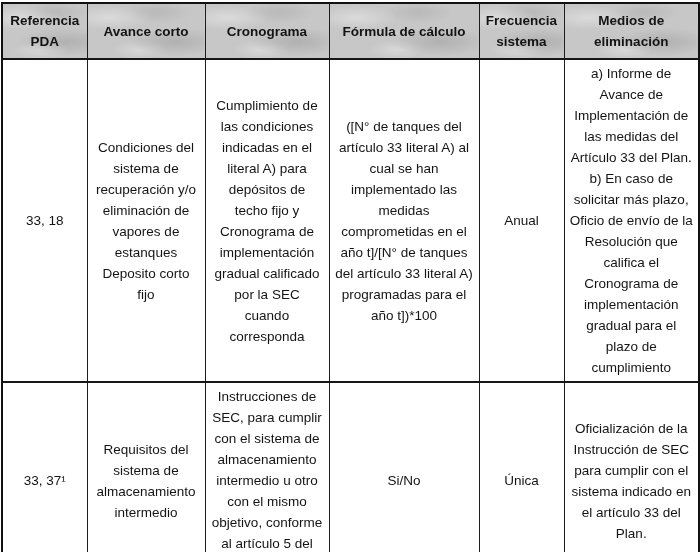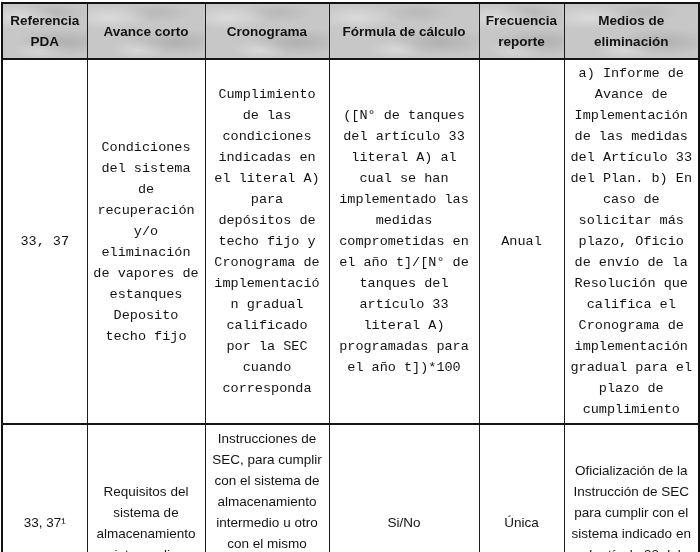--- a/index.html
+++ b/index.html
@@ -36,21 +36,20 @@
   }
   
   table.doc-table {
     border: 2px solid #111111;
   }
   table.doc-table tr.header-row th {
     border-bottom: 2px solid #161616;
   }
   table.doc-table tr.data-row-1 td {
     border-bottom: 2px solid #161616;
-    font-family: Liberation Mono, monospace;
   }
   table.doc-table tfoot, table.doc-table tbody:last-child tr:last-child td {
     border-bottom: 2px solid #0d0d0d;
   }
   th.header-cell {
     font-weight: bold;
     background-color: #c7c7c7;
     
     background-image:
       radial-gradient(ellipse 60px 18px at 18% 25%, rgba(255,255,255,0.35), transparent 70%),
@@ -75,26 +74,26 @@
       <col style="width:150px">
       <col style="width:85px">
       <col style="width:135px">
     </colgroup>
     <tbody>
       <tr class="header-row">
         <th class="header-cell">Referencia PDA</th>
         <th class="header-cell">Avance corto</th>
         <th class="header-cell">Cronograma</th>
         <th class="header-cell">Fórmula de cálculo</th>
-        <th class="header-cell">Frecuencia reporte</th>
+        <th class="header-cell">Frecuencia sistema</th>
         <th class="header-cell">Medios de eliminación</th>
       </tr>
       <tr class="data-row-1">
-        <td class="cell">33, 37</td>
-        <td class="cell">Condiciones del sistema de recuperación y/o eliminación de vapores de estanques Deposito techo fijo</td>
+        <td class="cell">33, 18</td>
+        <td class="cell">Condiciones del sistema de recuperación y/o eliminación de vapores de estanques Deposito corto fijo</td>
         <td class="cell">Cumplimiento de las condiciones indicadas en el literal A) para depósitos de techo fijo y Cronograma de implementación gradual calificado por la SEC cuando corresponda</td>
         <td class="cell">([N° de tanques del artículo 33 literal A) al cual se han implementado las medidas comprometidas en el año t]/[N° de tanques del artículo 33 literal A) programadas para el año t])*100</td>
         <td class="cell">Anual</td>
         <td class="cell">a) Informe de Avance de Implementación de las medidas del Artículo 33 del Plan. b) En caso de solicitar más plazo, Oficio de envío de la Resolución que califica el Cronograma de implementación gradual para el plazo de cumplimiento</td>
       </tr>
       <tr class="data-row-2">
         <td class="cell">33, 37¹</td>
         <td class="cell">Requisitos del sistema de almacenamiento intermedio</td>
         <td class="cell">Instrucciones de SEC, para cumplir con el sistema de almacenamiento intermedio u otro con el mismo objetivo, conforme al artículo 5 del DS N°160/2008.</td>
         <td class="cell">Si/No</td>

